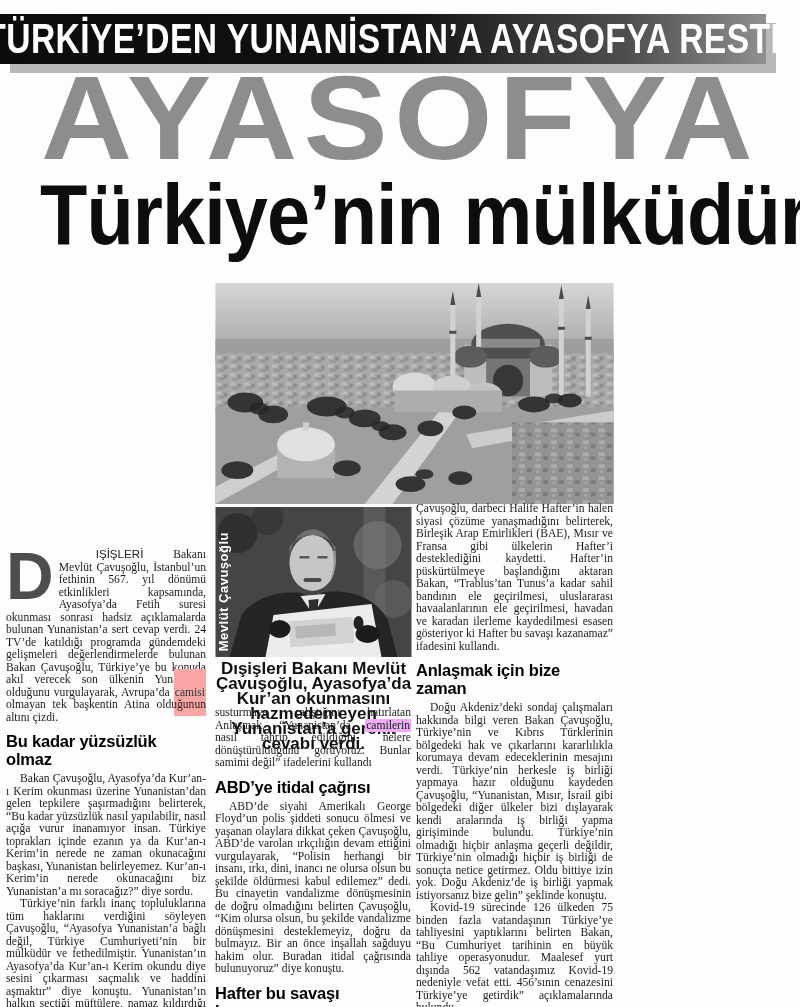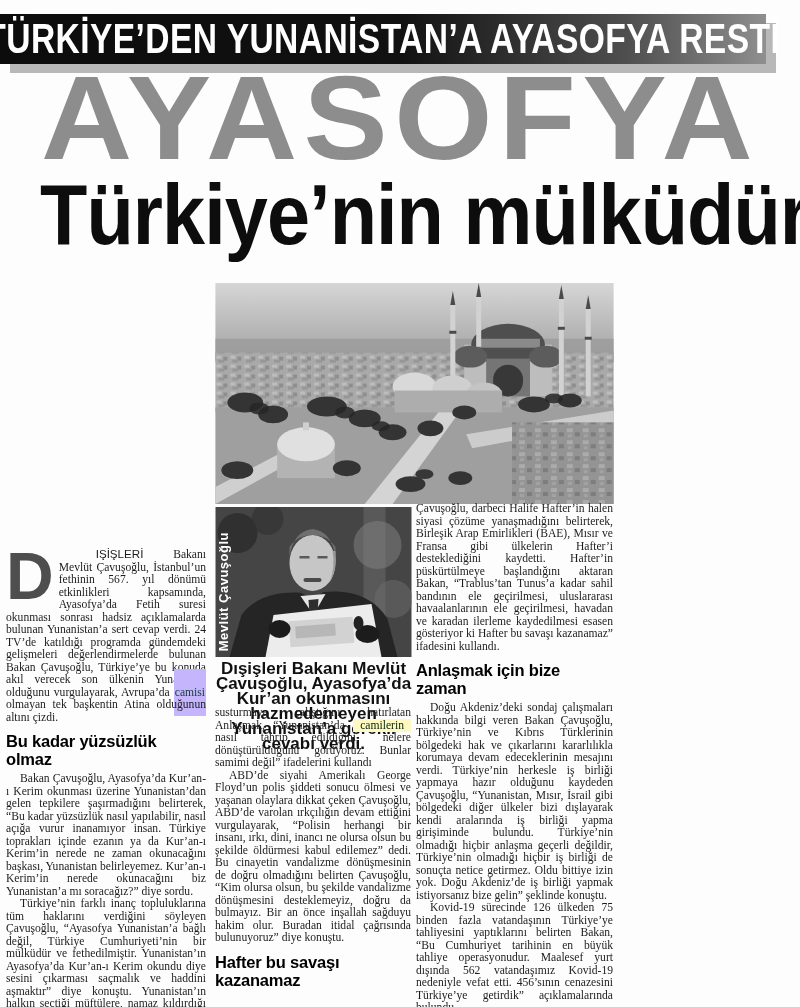--- a/index.html
+++ b/index.html
@@ -39,22 +39,22 @@
   .col1{left:6px;top:548px;width:200px;}
   .col2{left:215px;top:707px;width:196px;}
   .col3{left:416px;top:503px;width:197px;}
   .col p{margin:0;}
   .col p.ind{text-indent:14px;}
   .col h3{font-family:"Liberation Sans",sans-serif;font-size:16.5px;line-height:18px;
     margin:8px 0 5px 0;letter-spacing:-0.2px;color:#000;text-align:left;}
   .dropcap{float:left;font-family:"Liberation Sans",sans-serif;font-weight:bold;
     font-size:66px;line-height:53px;color:#4e4e4e;margin:2px 5px 0 0;}
   .leadword{font-family:"Liberation Sans",sans-serif;font-weight:normal;margin-left:37px;}
-  mark.cy{background:#c4b5fd;color:#143c3c;padding:17px 1px;margin-top:20px;}
-  mark.gr{background:#fef9c3;color:#06230a;padding:0 7px;}
+  mark.cy{background:#fca5a5;color:#143c3c;padding:17px 1px;margin-top:20px;}
+  mark.gr{background:#f0abfc;color:#06230a;padding:0 1px;}
 </style>
 </head>
 <body>
 
 <div class="page">
 
   <div class="banner">
     <span class="banner-text">TÜRKİYE’DEN YUNANİSTAN’A AYASOFYA RESTİ</span>
   </div>
 
@@ -191,20 +191,21 @@
 
   <div class="col col1">
     <p><span class="dropcap">D</span><span class="leadword">IŞİŞLERİ</span><span> Bakanı Mevlüt Çavuşoğlu, İstanbul’un fethinin 567. yıl dönümü etkinlikleri kapsamında, Ayasofya’da Fetih suresi okunması sonrası hadsiz açıklamalarda bulunan Yunanistan’a sert cevap verdi. 24 TV’de katıldığı programda gündemdeki gelişmeleri değerlendirmelerde bulunan Bakan Çavuşoğlu, Türkiye’ye bu konuda akıl verecek son ülkenin Yunanistan olduğunu vurgulayarak, Avrupa’da </span><mark class="cy">camisi</mark><span> olmayan tek başkentin Atina olduğunun altını çizdi.</span></p>
     <h3>Bu kadar yüzsüzlük olmaz</h3>
     <p class="ind">Bakan Çavuşoğlu, Ayasofya’da Kur’an-ı Kerim okunması üzerine Yunanistan’dan gelen tepkilere şaşırmadığını belirterek, “Bu kadar yüzsüzlük nasıl yapılabilir, nasıl açığa vurur inanamıyor insan. Türkiye toprakları içinde ezanın ya da Kur’an-ı Kerim’in nerede ne zaman okunacağını başkası, Yunanistan belirleyemez. Kur’an-ı Kerim’in nerede okunacağını biz Yunanistan’a mı soracağız?” diye sordu.</p>
     <p class="ind">Türkiye’nin farklı inanç topluluklarına tüm haklarını verdiğini söyleyen Çavuşoğlu, “Ayasofya Yunanistan’a bağlı değil, Türkiye Cumhuriyeti’nin bir mülküdür ve fethedilmiştir. Yunanistan’ın Ayasofya’da Kur’an-ı Kerim okundu diye sesini çıkarması saçmalık ve haddini aşmaktır” diye konuştu. Yunanistan’ın halkın seçtiği müftülere, namaz kıldırdığı için hapis ve para cezası verdiğini, virüsü bahane ederek de Batı Trakya’da ezanı</p>
   </div>
 
   <div class="col col2">
     <p><span>susturmaya çalıştığını hatırlatan Anlaşmak, “Yunanistan’da </span><mark class="gr">camilerin</mark><span> nasıl tahrip edildiğini, nelere dönüştürüldüğünü görüyoruz. Bunlar samimi değil” ifadelerini kullandı</span></p>
+    <h3>ABD’ye itidal çağrısı</h3>
     <p class="ind">ABD’de siyahi Amerikalı George Floyd’un polis şiddeti sonucu ölmesi ve yaşanan olaylara dikkat çeken Çavuşoğlu, ABD’de varolan ırkçılığın devam ettiğini vurgulayarak, “Polisin herhangi bir insanı, ırkı, dini, inancı ne olursa olsun bu şekilde öldürmesi kabul edilemez” dedi. Bu cinayetin vandalizme dönüşmesinin de doğru olmadığını belirten Çavuşoğlu, “Kim olursa olsun, bu şekilde vandalizme dönüşmesini desteklemeyiz, doğru da bulmayız. Bir an önce inşallah sağduyu hakim olur. Buradan itidal çağrısında bulunuyoruz” diye konuştu.</p>
     <h3>Hafter bu savaşı kazanamaz</h3>
 
   </div>
 
   <div class="col col3">
     <p>Çavuşoğlu, darbeci Halife Hafter’in halen siyasi çözüme yanaşmadığını belirterek, Birleşik Arap Emirlikleri (BAE), Mısır ve Fransa gibi ülkelerin Hafter’i desteklediğini kaydetti. Hafter’in püskürtülmeye başlandığını aktaran Bakan, “Trablus’tan Tunus’a kadar sahil bandının ele geçirilmesi, uluslararası havaalanlarının ele geçirilmesi, havadan ve karadan ilerleme kaydedilmesi esasen gösteriyor ki Hafter bu savaşı kazanamaz” ifadesini kullandı.</p>
     <h3>Anlaşmak için bize zaman</h3>
     <p class="ind">Doğu Akdeniz’deki sondaj çalışmaları hakkında bilgi veren Bakan Çavuşoğlu, Türkiye’nin ve Kıbrıs Türklerinin bölgedeki hak ve çıkarlarını kararlılıkla korumaya devam edeceklerinin mesajını verdi. Türkiye’nin herkesle iş birliği yapmaya hazır olduğunu kaydeden Çavuşoğlu, “Yunanistan, Mısır, İsrail gibi bölgedeki diğer ülkeler bizi dışlayarak kendi aralarında iş birliği yapma girişiminde bulundu. Türkiye’nin olmadığı hiçbir anlaşma geçerli değildir, Türkiye’nin olmadığı hiçbir iş birliği de sonuçta netice getirmez. Oldu bittiye izin yok. Doğu Akdeniz’de iş birliği yapmak istiyorsanız bize gelin” şeklinde konuştu.</p>
     <p class="ind">Kovid-19 sürecinde 126 ülkeden 75 binden fazla vatandaşının Türkiye’ye tahliyesini yaptıklarını belirten Bakan, “Bu Cumhuriyet tarihinin en büyük tahliye operasyonudur. Maalesef yurt dışında 562 vatandaşımız Kovid-19 nedeniyle vefat etti. 456’sının cenazesini Türkiye’ye getirdik” açıklamalarında bulundu.</p>

